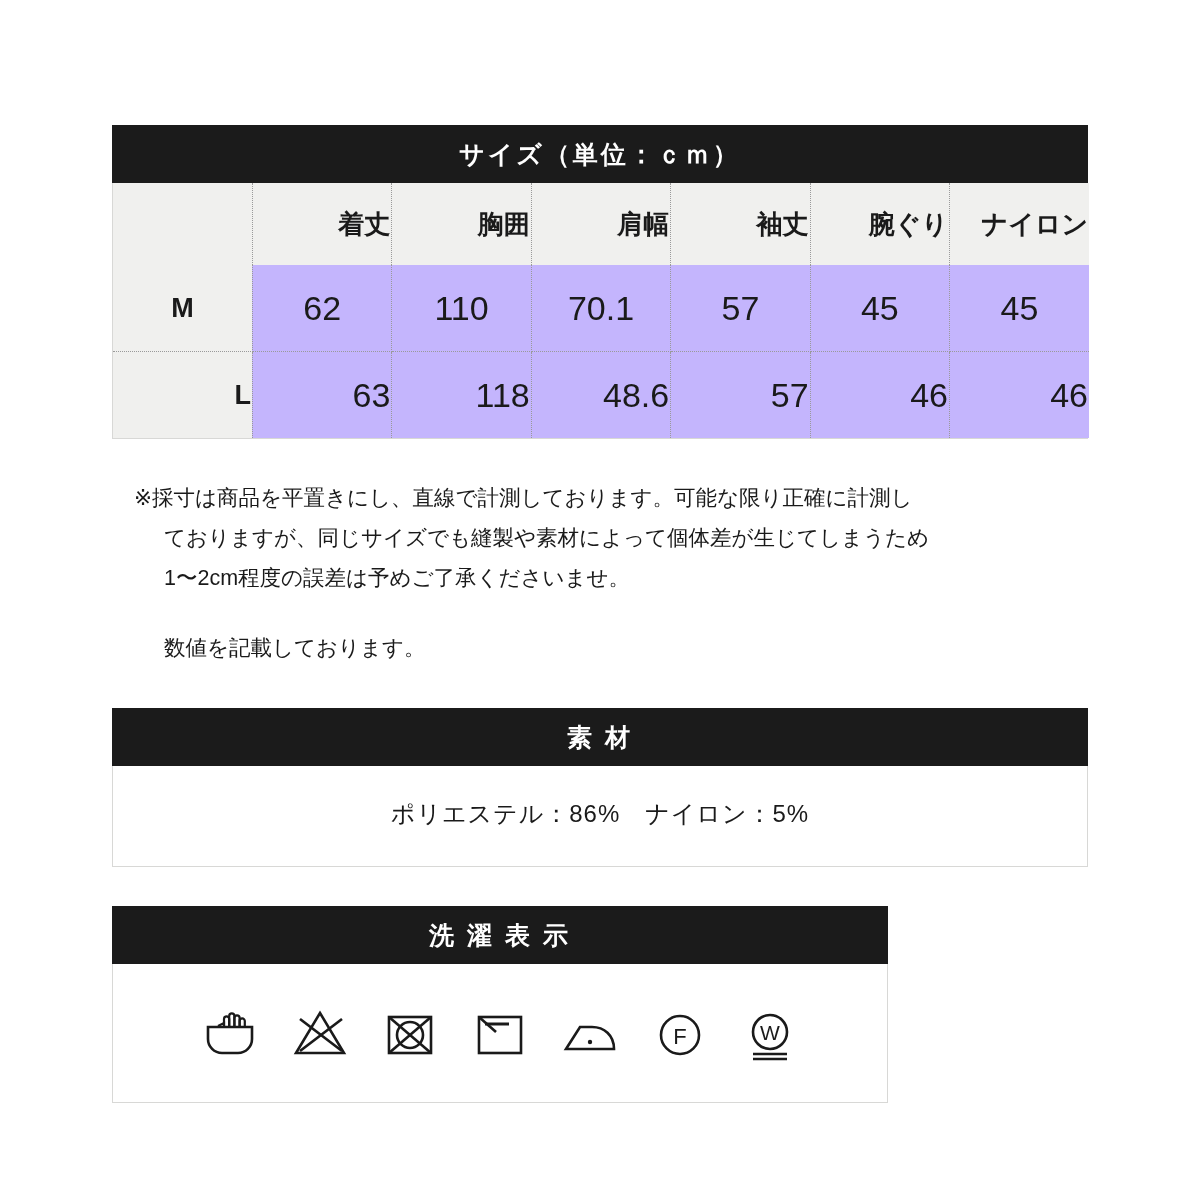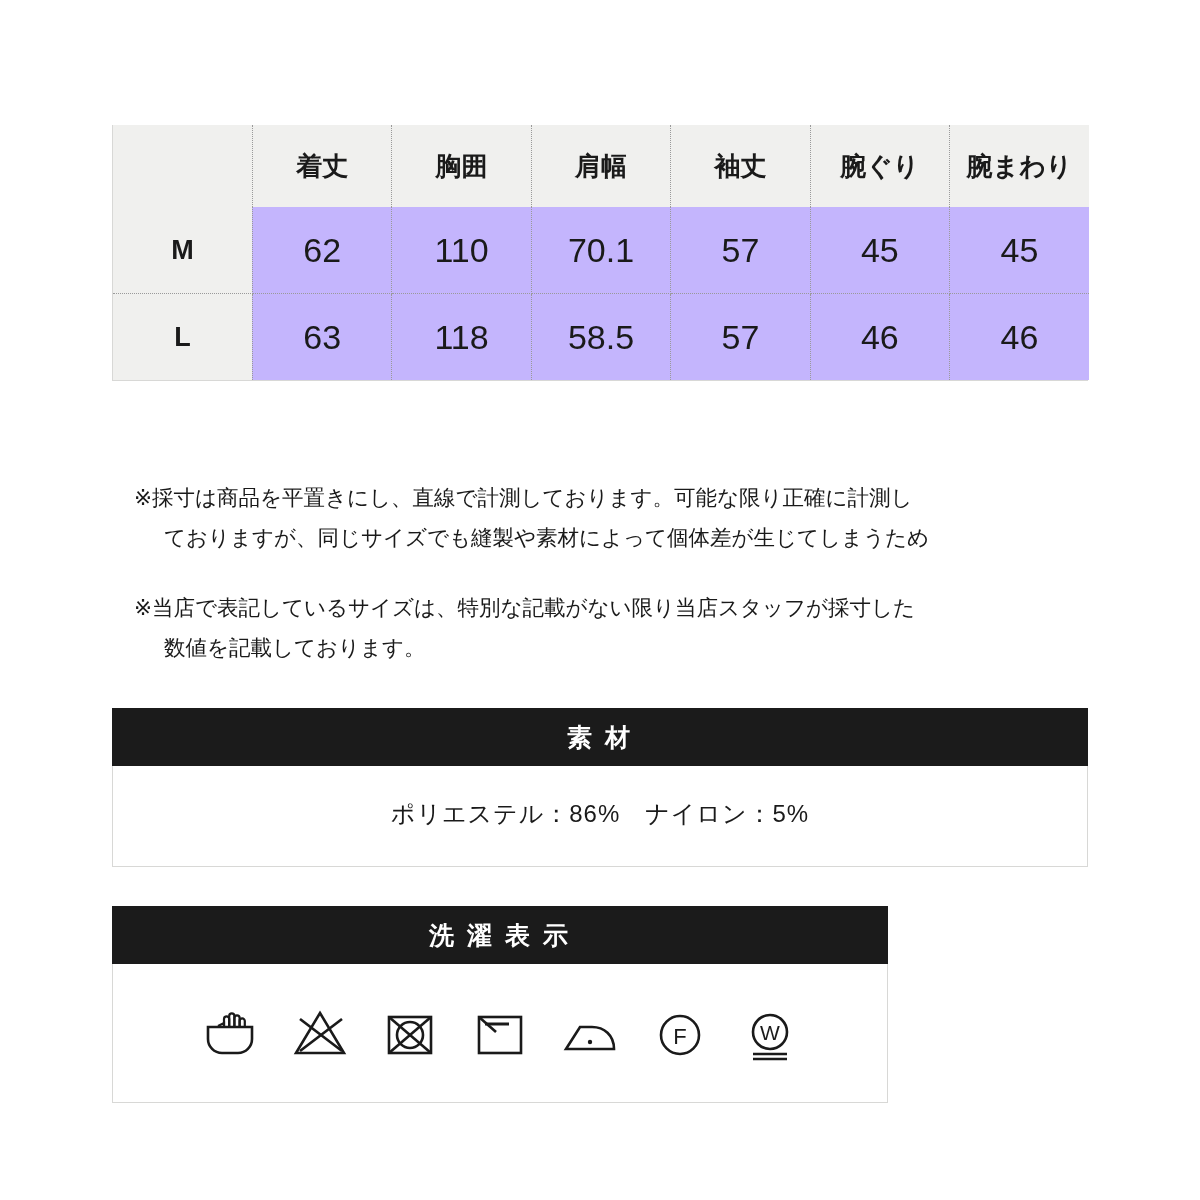--- a/index.html
+++ b/index.html
@@ -49,20 +49,21 @@
     border-right: 1px dotted #9a9a9a;
     border-bottom: 1px dotted #9a9a9a;
     text-align: center;
     font-weight: 700;
   }
   table.size tr td:last-child, table.size tr th:last-child {
     border-right: none;
   }
   table.size tr:last-child td, table.size tr:last-child th {
     border-bottom: none;
+    text-align: right;
   }
   table.size thead th {
     background: #f0f0ee;
     height: 80px;
     font-size: 26px;
     color: #1a1a1a;
   }
   table.size thead th.corner {
     background: #f0f0ee;
   }
@@ -146,64 +147,65 @@
     gap: 26px;
   }
   .wash-body svg { display: block; }
 </style>
 </head>
 <body>
 
 <div class="page">
 
   <div class="size-table-wrap">
+    <div class="band">サイズ（単位：ｃｍ）</div>
     <div class="tbl-outline">
       <table class="size">
         <thead>
           <tr>
             <th class="corner"></th>
             <th>着丈</th>
             <th>胸囲</th>
             <th>肩幅</th>
             <th>袖丈</th>
             <th>腕ぐり</th>
-            <th>腕まわり</th>
+            <th>ナイロン</th>
           </tr>
         </thead>
         <tbody>
           <tr>
             <th>M</th>
             <td>62</td>
             <td>110</td>
             <td>70.1</td>
             <td>57</td>
             <td>45</td>
             <td>45</td>
           </tr>
           <tr>
             <th>L</th>
             <td>63</td>
             <td>118</td>
-            <td>58.5</td>
+            <td>48.6</td>
             <td>57</td>
             <td>46</td>
             <td>46</td>
           </tr>
         </tbody>
       </table>
     </div>
   </div>
 
   <div class="notes">
     <div class="note">
       <p>※採寸は商品を平置きにし、直線で計測しております。可能な限り正確に計測し</p>
       <p class="cont">ておりますが、同じサイズでも縫製や素材によって個体差が生じてしまうため</p>
+      <p class="cont">1〜2cm程度の誤差は予めご了承くださいませ。</p>
     </div>
     <div class="note">
-      <p>※当店で表記しているサイズは、特別な記載がない限り当店スタッフが採寸した</p>
       <p class="cont">数値を記載しております。</p>
     </div>
   </div>
 
   <div class="material-wrap">
     <div class="band">素 材</div>
     <div class="material-body">
       <div class="material-line">ポリエステル：86%　ナイロン：5%</div>
     </div>
   </div>

